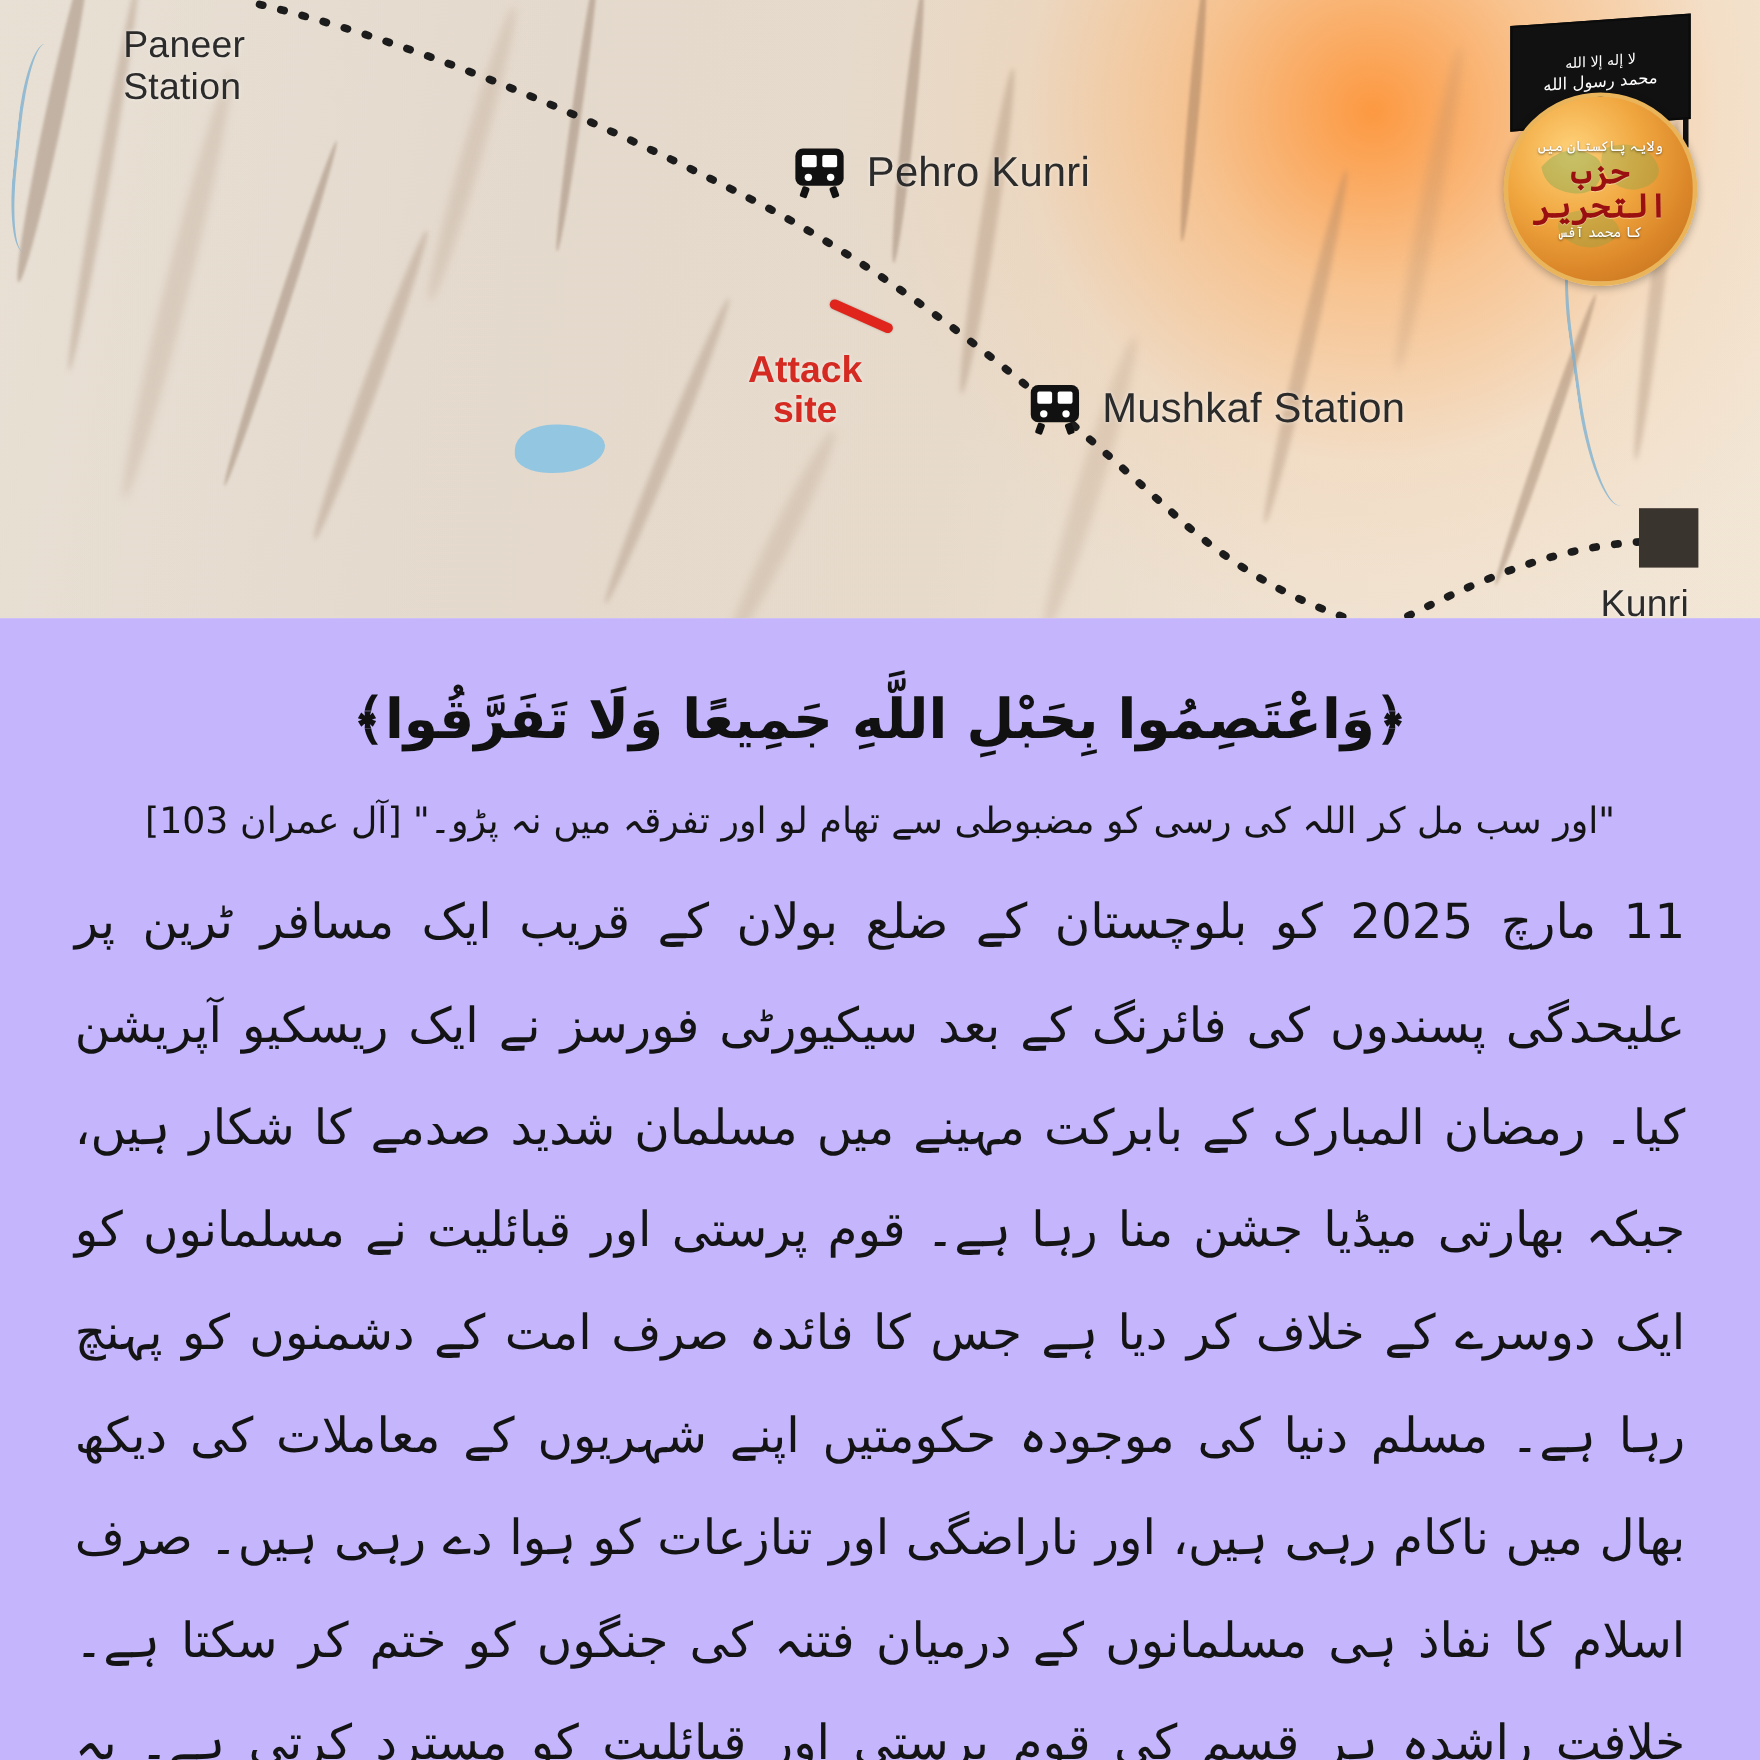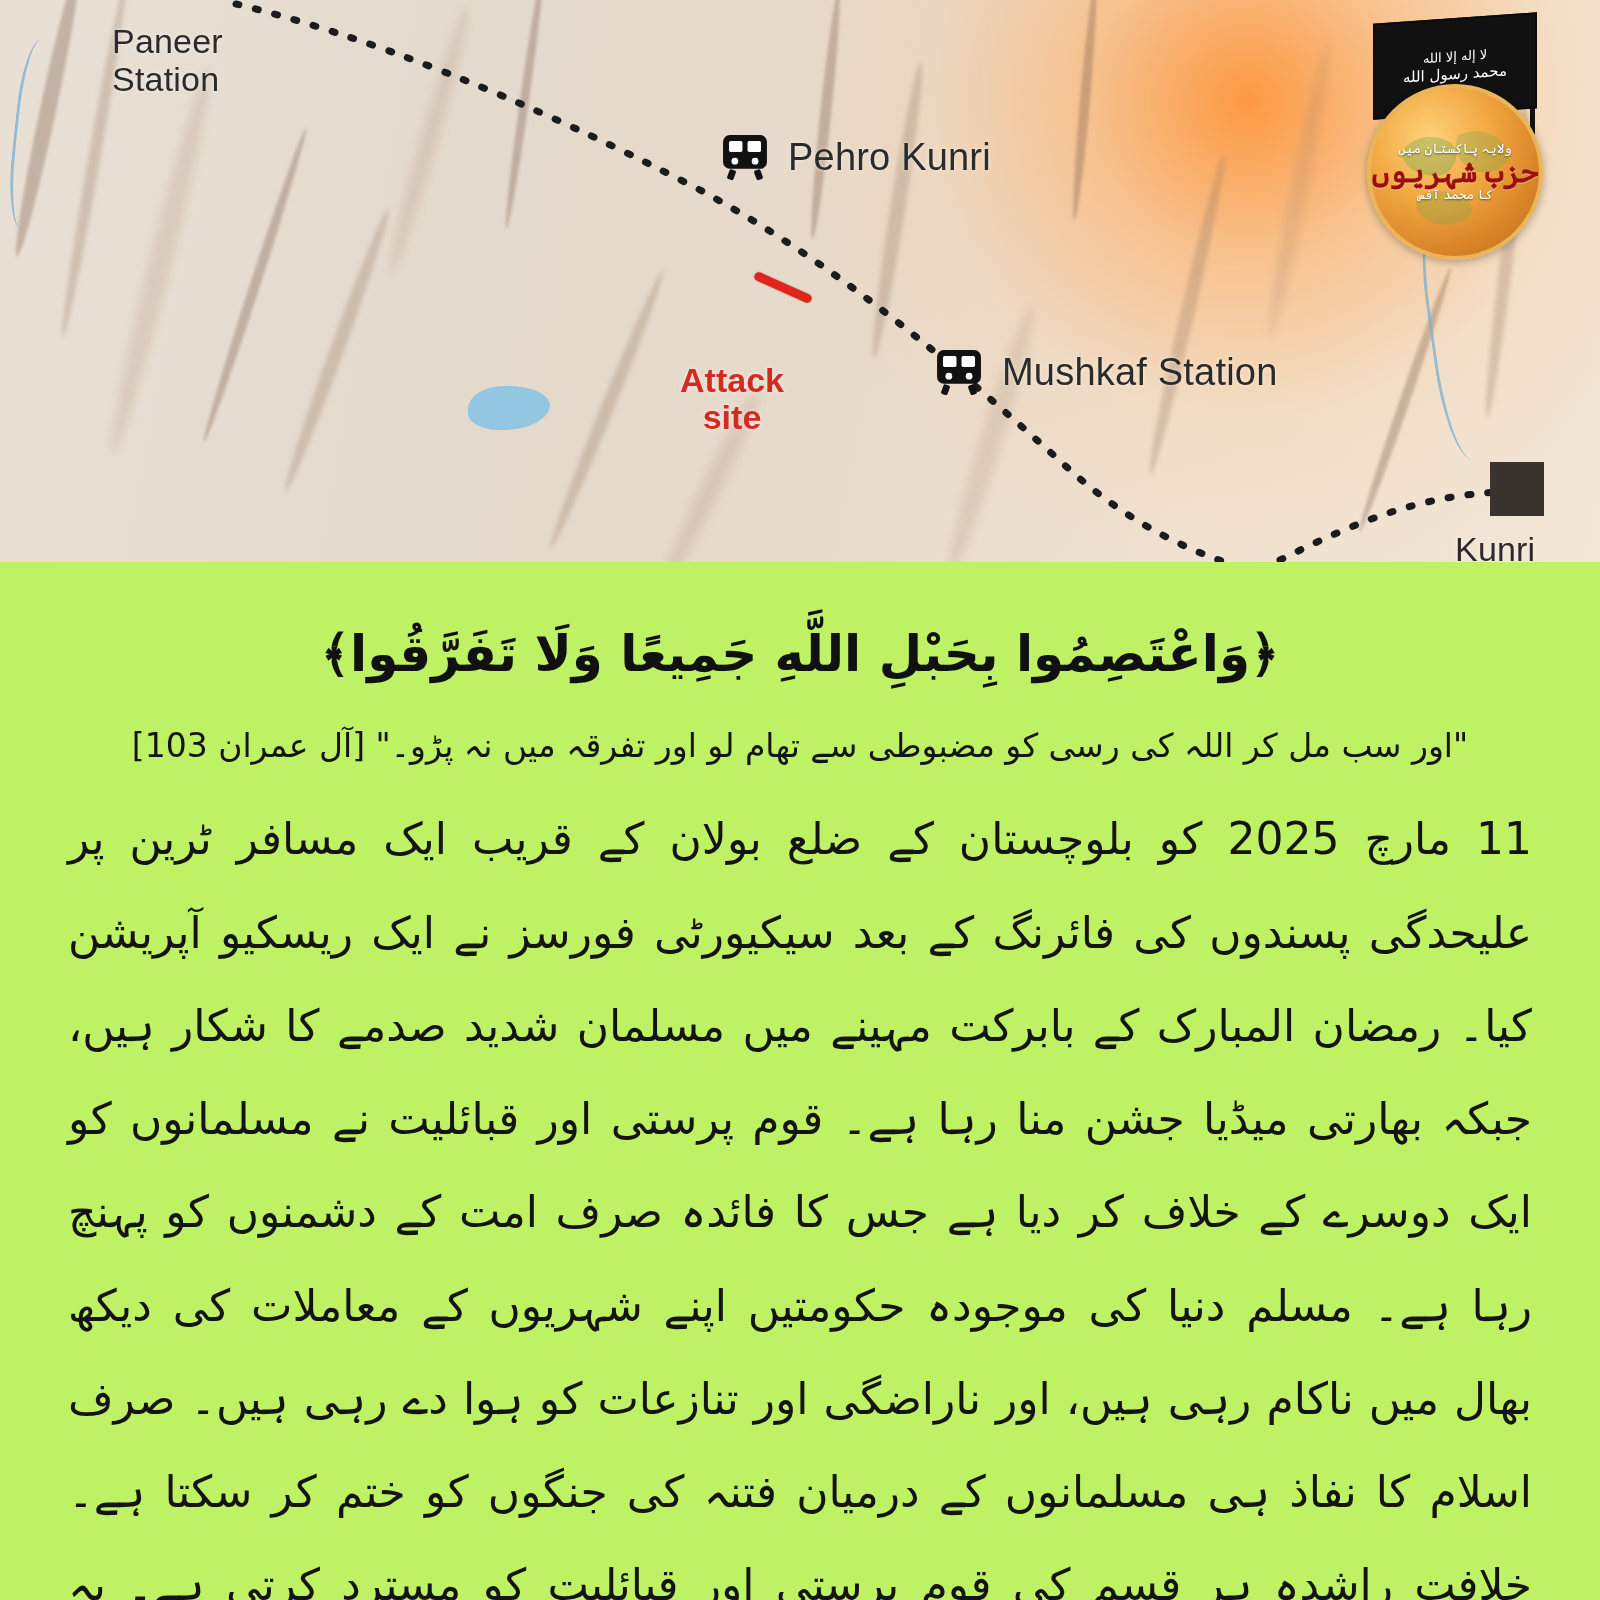--- a/index.html
+++ b/index.html
@@ -83,21 +83,20 @@
     flex: 0 0 auto;
   }
   .attack-label {
     position: absolute;
     color: #d42a22;
     font-weight: bold;
     font-size: 34px;
     text-align: center;
     line-height: 1.08;
     text-shadow: 0 0 4px rgba(255,255,255,0.6);
-    margin-top: 44px;
   }
   .attack-mark {
     position: absolute;
     width: 62px;
     height: 9px;
     background: #e0251c;
     border-radius: 5px;
     transform: rotate(24deg);
     box-shadow: 0 0 2px rgba(0,0,0,0.25);
   }
@@ -196,21 +195,21 @@
     line-height: 1.1;
     text-shadow: 0 1px 2px rgba(0,0,0,0.5);
     z-index: 2;
   }
 
   
   .text-panel {
     position: relative;
     width: 1600px;
     height: 1038px;
-    background: #bef264;
+    background: #c4b5fd;
     padding: 42px 58px 0 58px;
     box-sizing: border-box;
     direction: rtl;
   }
   .ayah {
     text-align: center;
     color: #111;
     font-size: 50px;
     font-weight: bold;
     font-family: "DejaVu Sans", "Liberation Sans", sans-serif;
@@ -312,21 +311,21 @@
       <div class="ln1">لا إله إلا الله</div>
       <div class="ln2">محمد رسول الله</div>
     </div>
     <div class="logo-globe">
       <svg class="globe-continents" viewBox="0 0 100 100">
         <path d="M18 38 q10 -12 24 -8 q12 4 8 14 q-4 10 -16 8 q-14 -2 -16 -14z" fill="#6fa84f" opacity="0.75"></path>
         <path d="M52 28 q16 -6 26 4 q8 10 -2 16 q-12 6 -22 -4 q-6 -8 -2 -16z" fill="#6fa84f" opacity="0.6"></path>
         <path d="M30 64 q14 -6 26 2 q8 6 0 12 q-14 8 -26 -2 q-6 -6 0 -12z" fill="#6fa84f" opacity="0.55"></path>
       </svg>
       <div class="logo-top-txt">ولایہ پاکستان میں</div>
-      <div class="logo-main-txt">حزب شہریوں</div>
+      <div class="logo-main-txt">حزب التحرير</div>
       <div class="logo-bot-txt">کا محمد آفس</div>
     </div>
   </div>
 </div>
 
 <div class="text-panel">
   <div class="ayah">﴿وَاعْتَصِمُوا بِحَبْلِ اللَّهِ جَمِيعًا وَلَا تَفَرَّقُوا﴾</div>
   <div class="translation">"اور سب مل کر اللہ کی رسی کو مضبوطی سے تھام لو اور تفرقہ میں نہ پڑو۔" [آل عمران 103]</div>
   <div class="body-text">11 مارچ 2025 کو بلوچستان کے ضلع بولان کے قریب ایک مسافر ٹرین پر علیحدگی پسندوں کی فائرنگ کے بعد سیکیورٹی فورسز نے ایک ریسکیو آپریشن کیا۔ رمضان المبارک کے بابرکت مہینے میں مسلمان شدید صدمے کا شکار ہیں، جبکہ بھارتی میڈیا جشن منا رہا ہے۔ قوم پرستی اور قبائلیت نے مسلمانوں کو ایک دوسرے کے خلاف کر دیا ہے جس کا فائدہ صرف امت کے دشمنوں کو پہنچ رہا ہے۔ مسلم دنیا کی موجودہ حکومتیں اپنے شہریوں کے معاملات کی دیکھ بھال میں ناکام رہی ہیں، اور ناراضگی اور تنازعات کو ہوا دے رہی ہیں۔ صرف اسلام کا نفاذ ہی مسلمانوں کے درمیان فتنہ کی جنگوں کو ختم کر سکتا ہے۔ خلافت راشدہ ہر قسم کی قوم پرستی اور قبائلیت کو مسترد کرتی ہے۔ یہ مسلمانوں کو اسلامی عقیدہ کی بنیاد پر متحد کرتی ہے، اور اسلام کی بنیاد پر تنازعات کو حل کرتی ہے۔ یہ تمام دشمن ریاستوں کے خلاف مخالفانہ موقف اپناتی ہے، اور مسلمانوں کی سرزمین میں ان کے اثر و رسوخ کو توڑتی ہے۔</div>
 </div>

